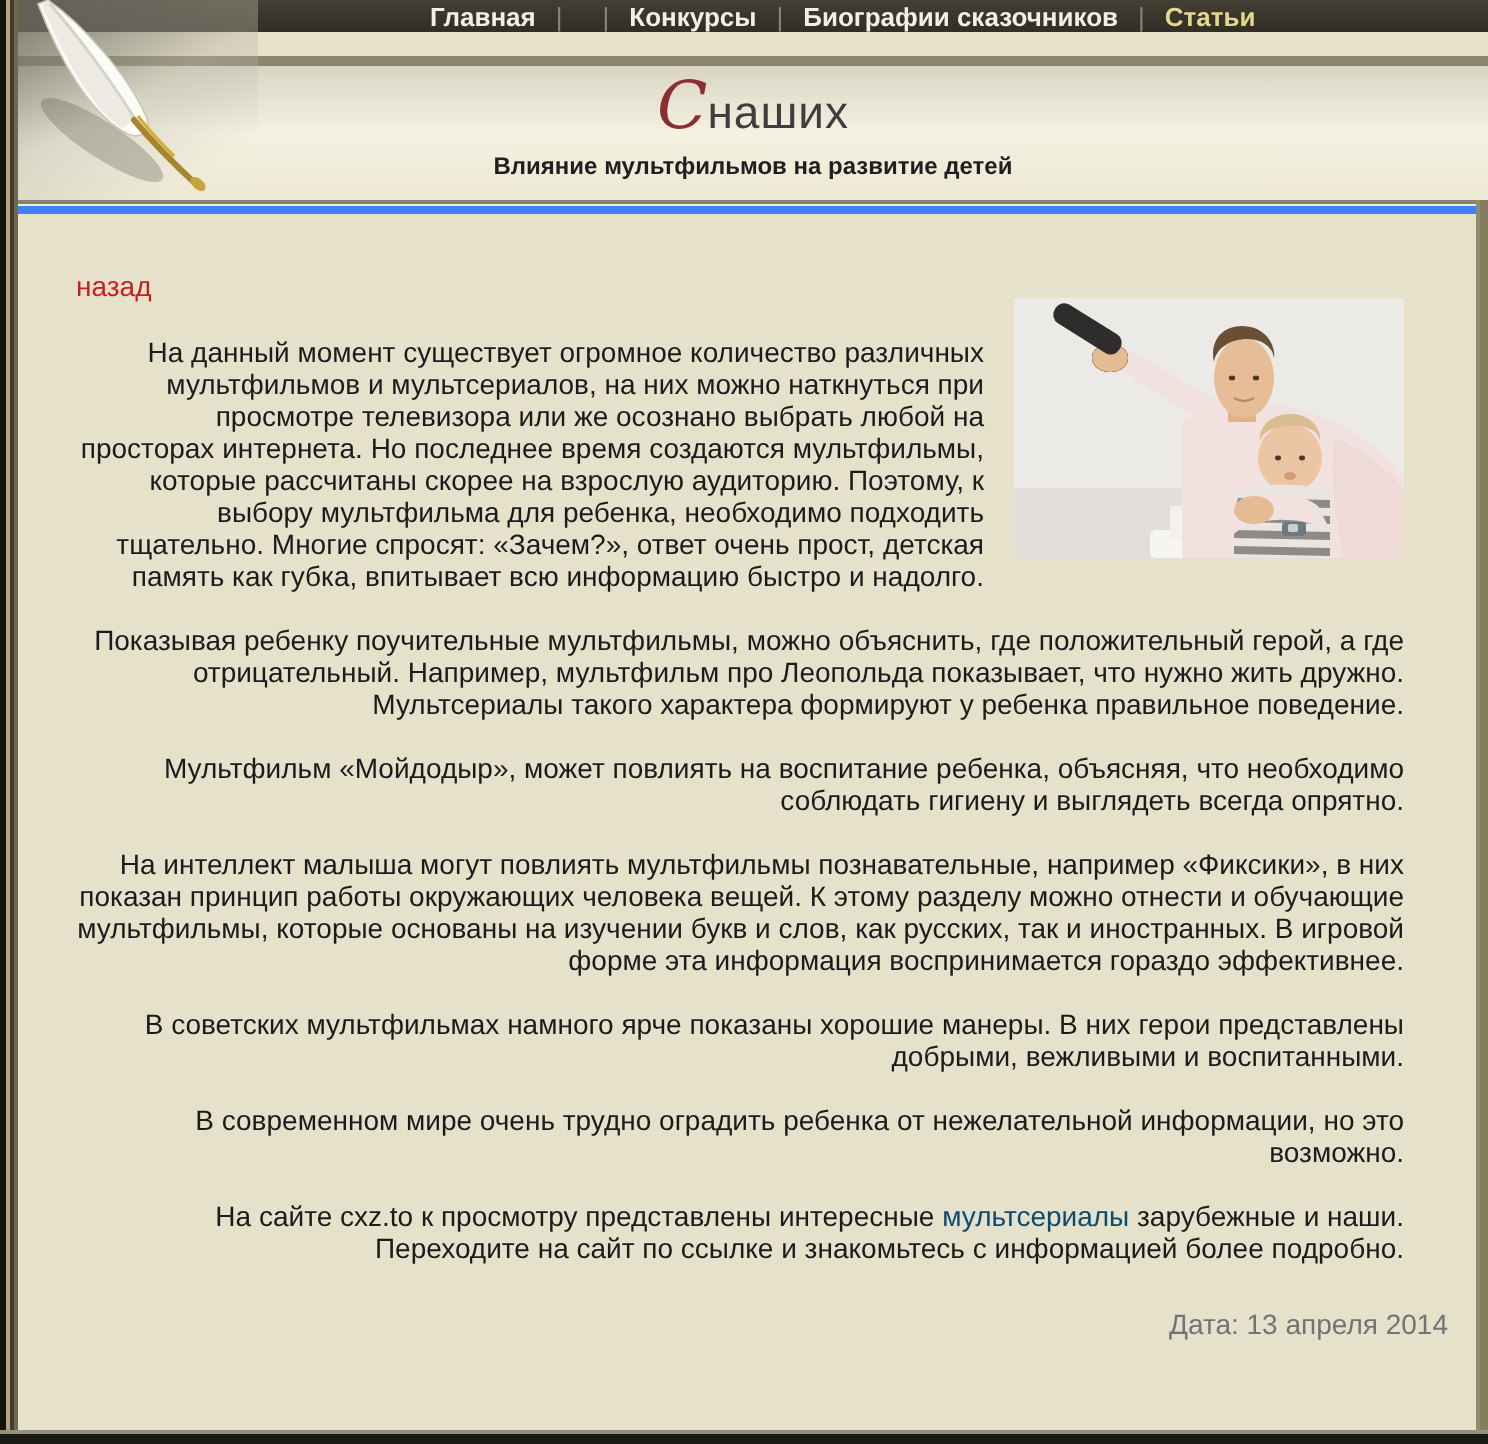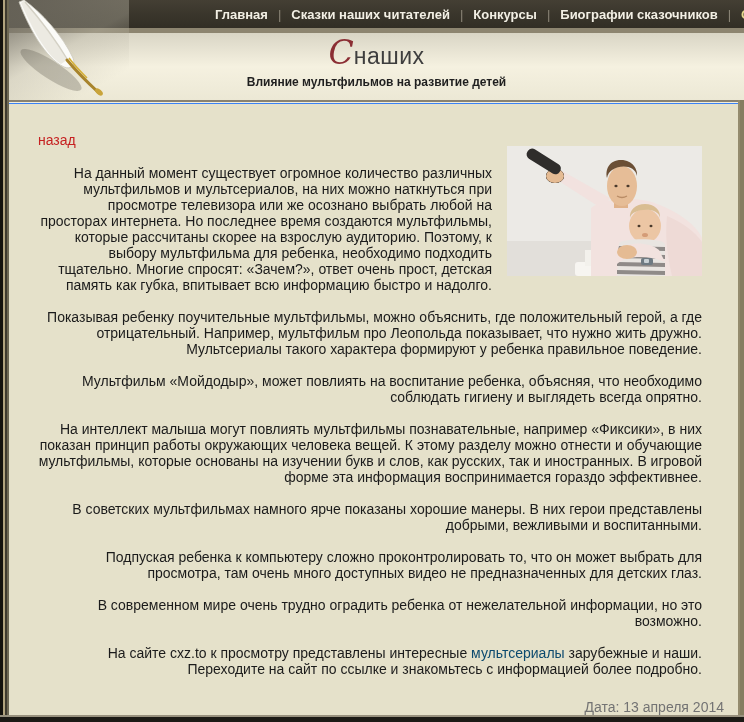--- a/index.html
+++ b/index.html
@@ -18,21 +18,21 @@
   .bottom-frame {
     position:absolute; left:0; bottom:0; width:744px; height:7px; z-index:41;
     background:linear-gradient(to bottom,#98917e 0 2px,#1c1a15 2px 100%);
   }
   .right-strip {
     position:absolute; right:0; top:100px; width:6px; height:615px; z-index:30;
     background:linear-gradient(to right,#948b6e 0 2px,#857d60 2px 100%);
   }
   
   .topbar {
-    position:absolute; left:9px; right:0; top:0; height:28px; z-index:10;
+    position:absolute; left:9px; right:0; top:0; height:16px; z-index:10;
     background:linear-gradient(to bottom,#443f34,#39352b 55%,#322e25);
     white-space:nowrap; overflow:hidden;
     padding-left:206px;
     display:flex; align-items:center;
     font-size:13px; font-weight:bold;
   }
   .nav-link { color:#f2efe4; text-decoration:none; cursor:pointer; }
   .nav-link.active { color:#e5d88e; }
   .nav-sep { color:#8b8577; margin:0 10px; font-weight:normal; }
   .topbar-strip {
@@ -58,21 +58,21 @@
   }
   
   .feather-box {
     position:absolute; left:9px; top:0; width:120px; height:100px; z-index:20;
     background:linear-gradient(150deg,rgba(105,101,91,0.88),rgba(186,182,166,0.40) 48%,rgba(244,240,223,0) 82%);
     pointer-events:none;
   }
   
   .content {
     position:absolute; left:9px; top:103px; width:729px; height:612px; z-index:8;
-    background:#e5e1ca; border-top:1px solid #3b82f6;
+    background:#e5e1ca; border-top:4px solid #3b82f6;
     padding:0 36px 0 29px;
     font-size:14px; line-height:16px;
   }
   .back-link {
     display:inline-block; margin-top:28px;
     color:#c62121; text-decoration:none; cursor:pointer;
   }
   .article-photo {
     float:right; width:195px; height:130px;
     margin:-2px 0 12px 15px;
@@ -84,21 +84,20 @@
   .date-line { margin-top:22px; margin-right:-22px; text-align:right; color:#737373; }
 </style>
 </head>
 <body>
 
 <div class="page">
 
   <div class="topbar">
     <a class="nav-link">Главная</a>
     <span class="nav-sep">|</span>
-    <a class="nav-link">Сказки наших читателей</a>
     <span class="nav-sep">|</span>
     <a class="nav-link">Конкурсы</a>
     <span class="nav-sep">|</span>
     <a class="nav-link">Биографии сказочников</a>
     <span class="nav-sep">|</span>
     <a class="nav-link active">Статьи</a>
   </div>
   <div class="topbar-strip"></div>
 
   <div class="header">
@@ -170,21 +169,20 @@
 
         <path d="M160,70 C175,76 188,86 195,96 L195,130 L165,130 C160,110 158,88 160,70 Z" fill="#eedad6"></path>
       </svg>
     </figure>
 
     <p>На данный момент существует огромное количество различных мультфильмов и мультсериалов, на них можно наткнуться при просмотре телевизора или же осознано выбрать любой на просторах интернета. Но последнее время создаются мультфильмы, которые рассчитаны скорее на взрослую аудиторию. Поэтому, к выбору мультфильма для ребенка, необходимо подходить тщательно. Многие спросят: «Зачем?», ответ очень прост, детская память как губка, впитывает всю информацию быстро и надолго.</p>
     <p>Показывая ребенку поучительные мультфильмы, можно объяснить, где положительный герой, а где отрицательный. Например, мультфильм про Леопольда показывает, что нужно жить дружно. Мультсериалы такого характера формируют у ребенка правильное поведение.</p>
     <p>Мультфильм «Мойдодыр», может повлиять на воспитание ребенка, объясняя, что необходимо соблюдать гигиену и выглядеть всегда опрятно.</p>
     <p>На интеллект малыша могут повлиять мультфильмы познавательные, например «Фиксики», в них показан принцип работы окружающих человека вещей. К этому разделу можно отнести и обучающие мультфильмы, которые основаны на изучении букв и слов, как русских, так и иностранных. В игровой форме эта информация воспринимается гораздо эффективнее.</p>
     <p>В советских мультфильмах намного ярче показаны хорошие манеры. В них герои представлены добрыми, вежливыми и воспитанными.</p>
-    <p>Подпуская ребенка к компьютеру сложно проконтролировать то, что он может выбрать для просмотра, там очень много доступных видео не предназначенных для детских глаз.</p>
     <p>В современном мире очень трудно оградить ребенка от нежелательной информации, но это возможно.</p>
     <p><span>На сайте cxz.to к просмотру представлены интересные </span><a class="inline-link">мультсериалы</a><span> зарубежные и наши. Переходите на сайт по ссылке и знакомьтесь с информацией более подробно.</span></p>
 
     <div class="date-line">Дата: 13 апреля 2014</div>
   </div>
 
   <div class="right-strip"></div>
   <div class="left-frame"></div>
   <div class="bottom-frame"></div>
 

